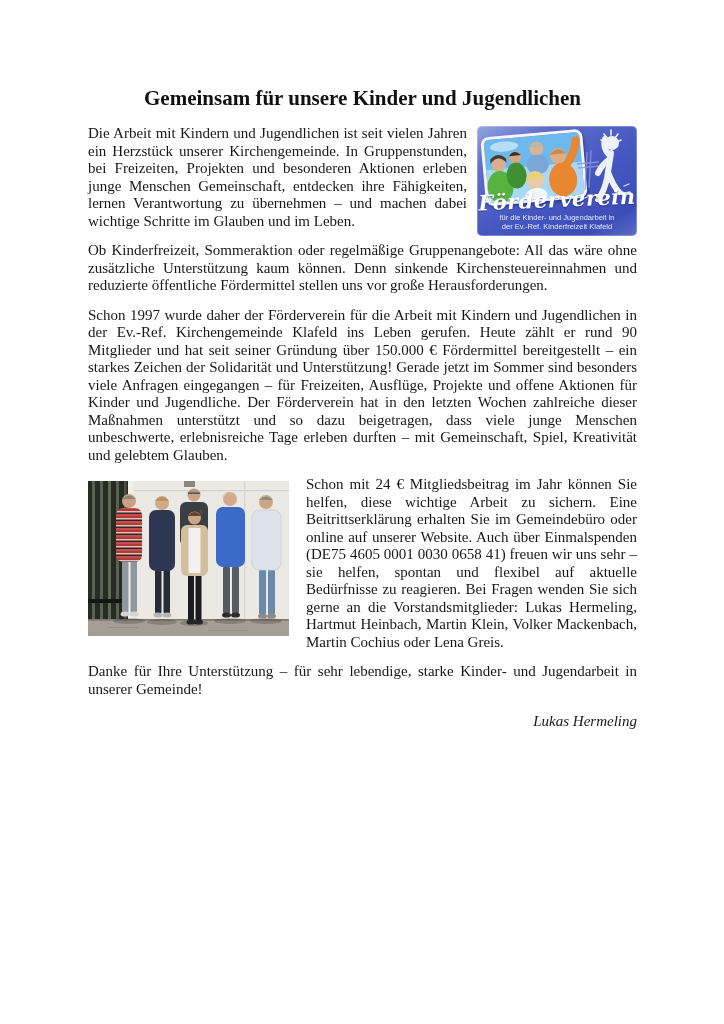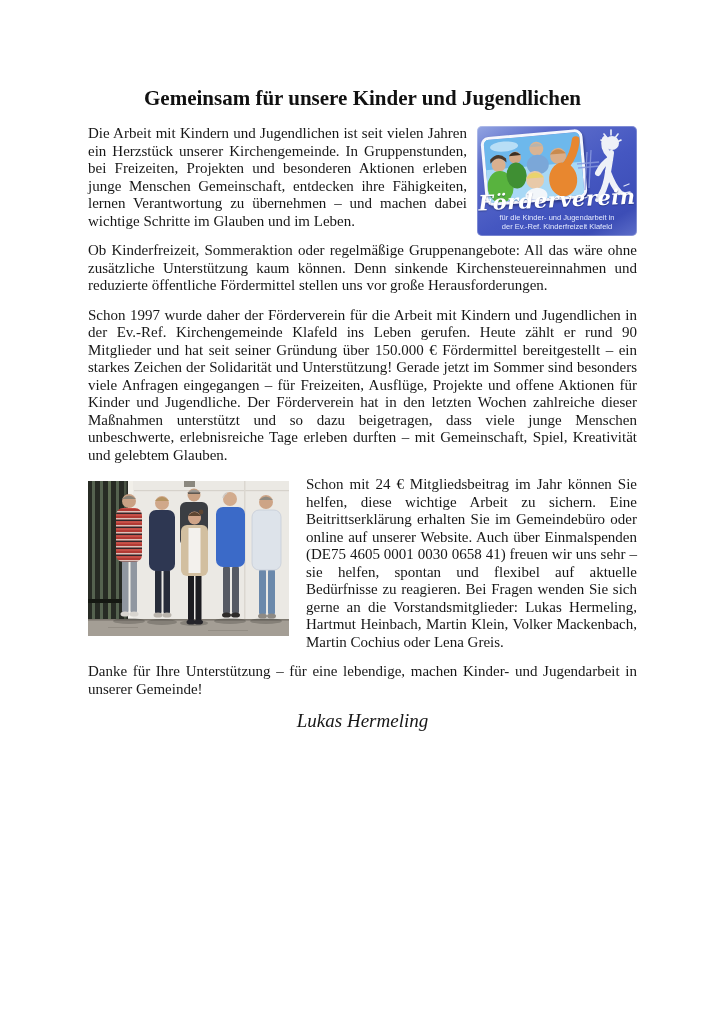--- a/index.html
+++ b/index.html
@@ -6,21 +6,21 @@
   body{width:724px;height:1024px;position:relative;overflow:hidden;
        font-family:"Liberation Serif", serif;color:#171717;}
   .page{width:724px;height:932px;background:#ffffff;box-sizing:border-box;
         padding:86px 87px 0 88px;}
   .title{font-size:21px;line-height:24px;font-weight:bold;text-align:center;
          margin:0 0 15px 0;color:#111;}
   .para{font-size:15px;line-height:17.5px;text-align:justify;margin:0 0 12px 0;}
   .para b{font-weight:normal;}
   .p2{clear:right;}
   .p5{clear:both;}
-  .signature{font-size:19px;line-height:18px;font-style:italic;text-align:center;
+  .signature{font-size:15px;line-height:18px;font-style:italic;text-align:right;
              margin-top:14px;clear:both;}
 
   
   .logo-float{float:right;width:160px;height:110px;margin:1px 0 4px 10px;
               position:relative;border-radius:5px;overflow:hidden;
               background:linear-gradient(150deg,#93a5e2 0%,#5e6ecb 22%,#4557c1 55%,#3c4db6 85%,#5d6ec9 100%);
               box-shadow:inset 0 0 0 1px rgba(255,255,255,0.28);}
   .kids-photo{position:absolute;left:6px;top:7px;width:96px;height:63px;
               transform:rotate(-5deg);border:3px solid #f4f6fc;border-radius:8px;
               overflow:hidden;background:linear-gradient(#5fb0e8,#d6edfb);
@@ -211,17 +211,17 @@
         <rect x="93" y="44" width="27" height="51" rx="6" fill="#d2bfa0"></rect>
         <rect x="100.5" y="47" width="12" height="45" fill="#f3f1ed"></rect>
         <circle cx="106.5" cy="37" r="6.5" fill="#cfa488"></circle>
         <path d="M100 35 Q106.5 27 113 35 Z" fill="#5d4632"></path>
         <circle cx="113" cy="31" r="2.4" fill="#5d4632"></circle>
       </svg>
     </div>
     <span>Schon mit </span><b>24 € Mitgliedsbeitrag im Jahr</b><span> können Sie helfen, diese wichtige Arbeit zu sichern. Eine Beitrittserklärung erhalten Sie im Gemeindebüro oder online auf unserer Website. Auch über Einmalspenden (DE75 4605 0001 0030 0658 41) freuen wir uns sehr – sie helfen, spontan und flexibel auf aktuelle Bedürfnisse zu reagieren. Bei Fragen wenden Sie sich gerne an die Vorstandsmitglieder: Lukas Hermeling, Hartmut Heinbach, Martin Klein, Volker Mackenbach, Martin Cochius oder Lena Greis.</span>
   </div>
 
-  <div class="para p5">Danke für Ihre Unterstützung – für eine lebendige, machen Kinder- und Jugendarbeit in unserer Gemeinde!</div>
+  <div class="para p5">Danke für Ihre Unterstützung – für sehr lebendige, starke Kinder- und Jugendarbeit in unserer Gemeinde!</div>
 
   <div class="signature">Lukas Hermeling</div>
 
 </div>
 
 </body></html>

